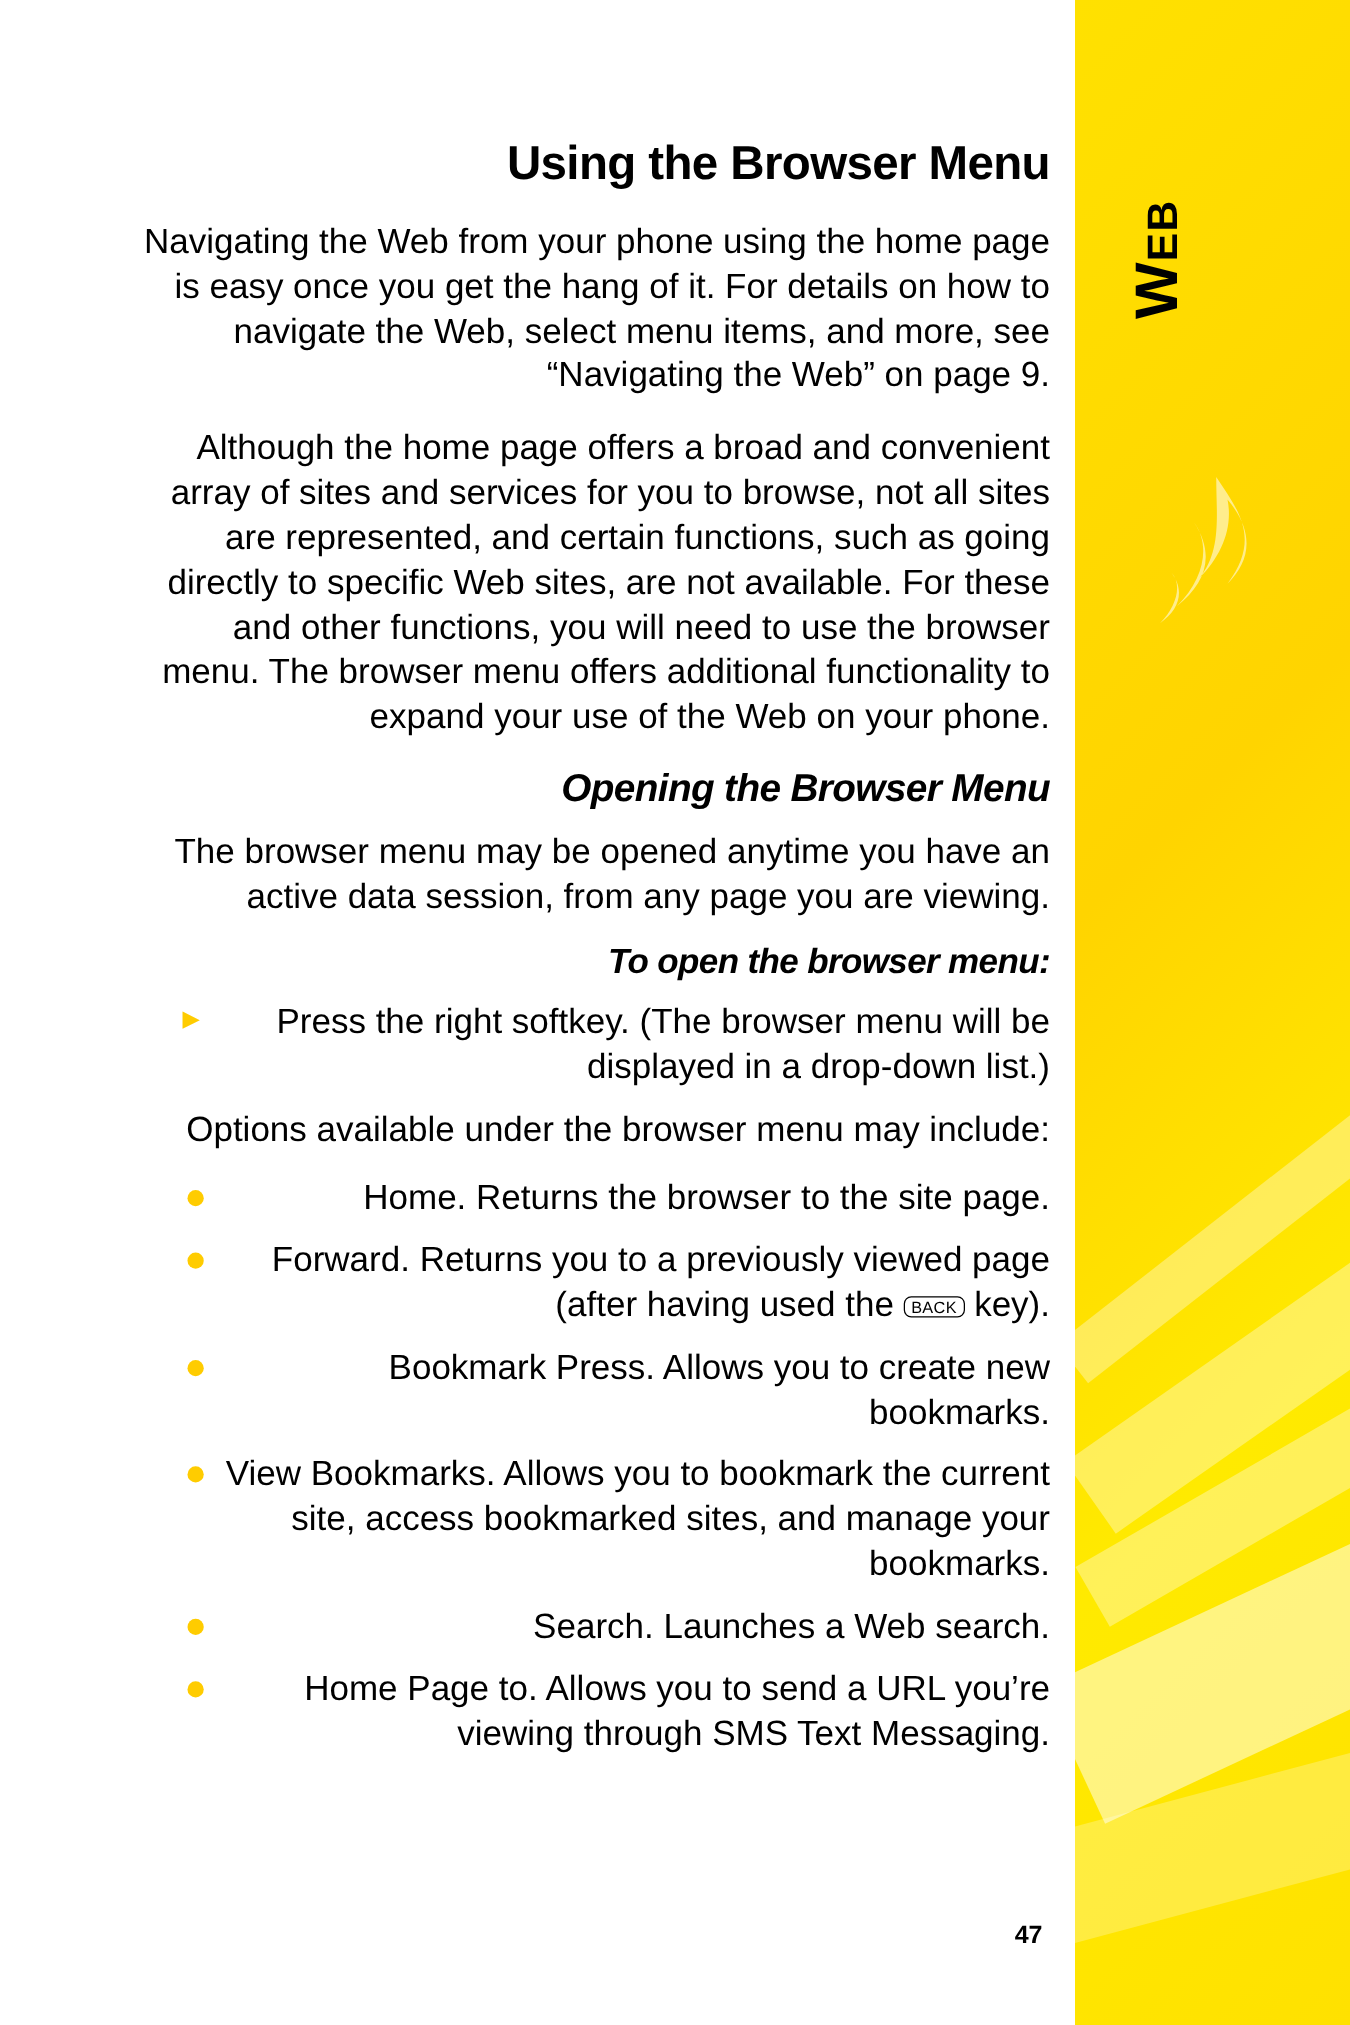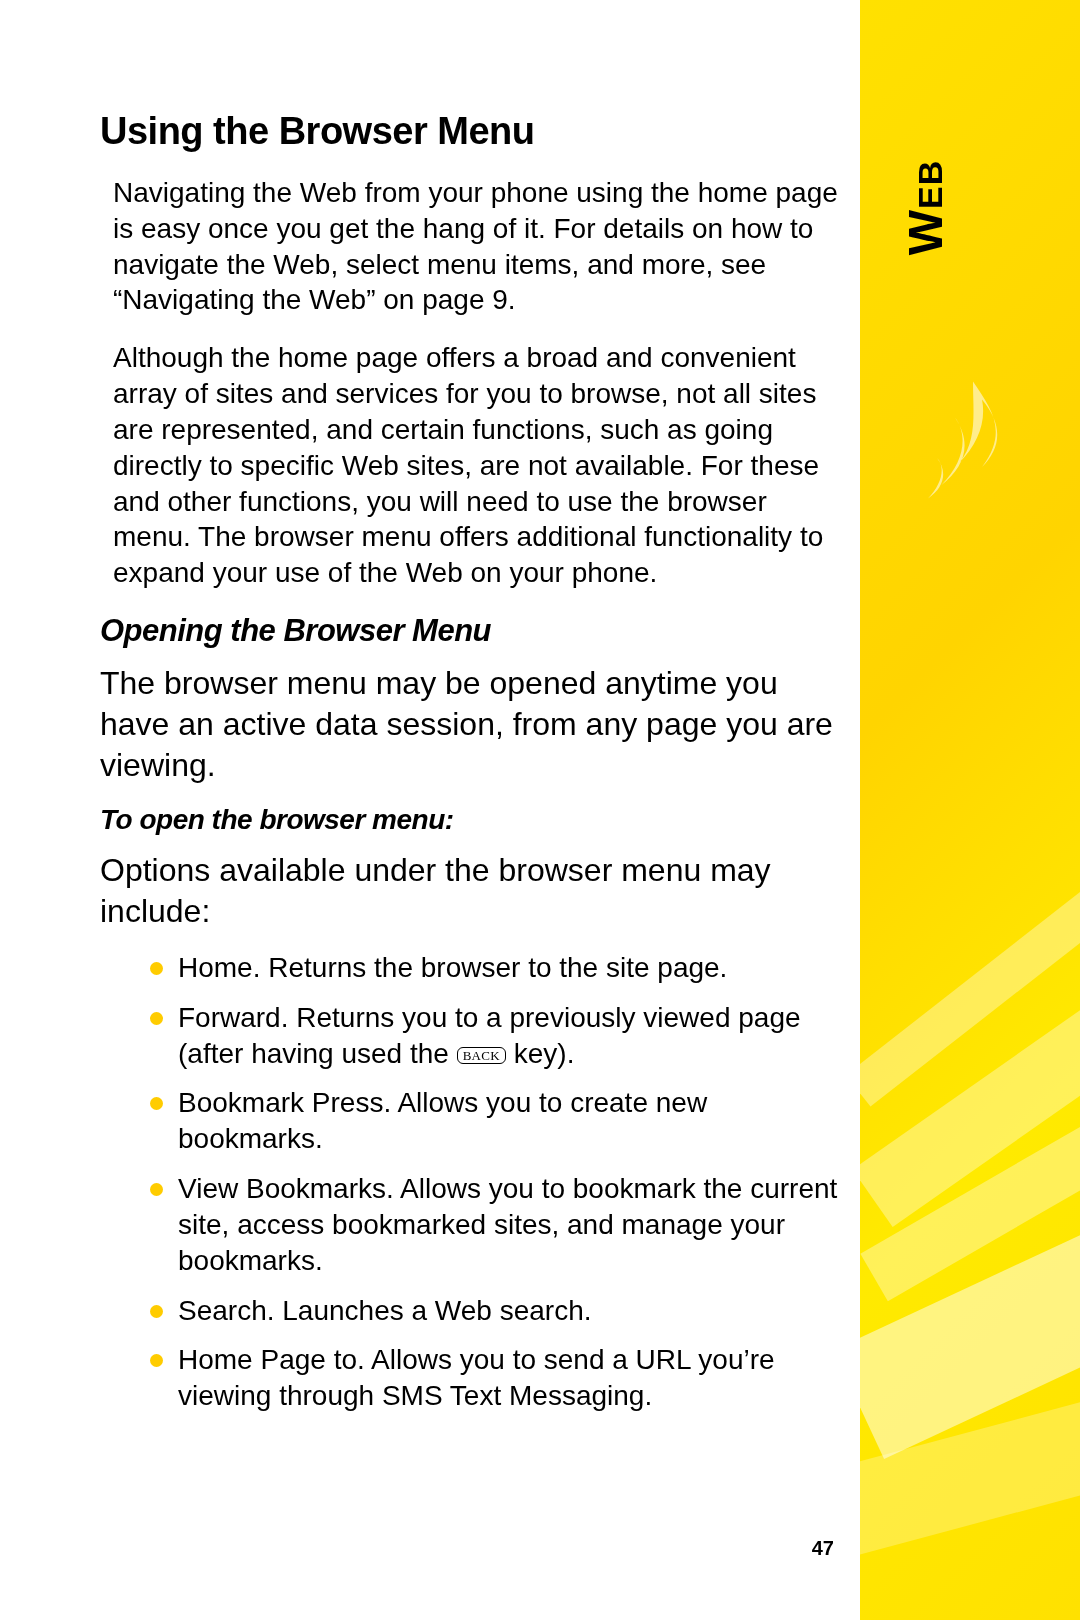--- a/index.html
+++ b/index.html
@@ -51,24 +51,25 @@
     width: 90px; height: 120px;
     opacity: 0.55;
   }
   .logo path { fill: #fff; }
   
   .content {
     position: absolute;
     left: 100px; top: 110px;
     width: 740px;
     color: #000;
+    text-align: right;
   }
   h1 { font-size: 38px; font-weight: 700; letter-spacing: -0.5px; margin-bottom: 22px; }
   p.body { font-size: 28px; line-height: 1.28; margin-left: 13px; margin-bottom: 22px; }
-  p.body2 { font-size: 32px; line-height: 1.28; margin-bottom: 18px; }
+  p.body2 { font-size: 28px; line-height: 1.28; margin-bottom: 18px; }
   h2 { font-size: 31px; font-weight: 700; letter-spacing: -0.5px; margin: 8px 0 14px 0; font-style: italic; }
   p.lead { font-size: 28px; font-weight: 700; letter-spacing: -0.5px; margin: 6px 0 14px 0; font-style: italic; }
   .arrow-list, .bullet-list { list-style: none; margin-left: 48px; margin-bottom: 16px; }
   .arrow-list li, .bullet-list li { position: relative; font-size: 28px; line-height: 1.28; padding-left: 30px; margin-bottom: 14px; }
   .arrow-list li::before {
     content: "▶";
     position: absolute; left: -2px; top: 5px;
     color: #ffcc00;
     font-size: 18px;
   }
@@ -83,21 +84,20 @@
   .key {
     display: inline-block;
     font-size: 13px;
     border: 1.5px solid #000;
     border-radius: 6px;
     padding: 1px 5px;
     vertical-align: 3px;
     line-height: 1;
     font-weight: 400;
     letter-spacing: 0.3px;
-    font-family: Liberation Serif, serif;
   }
   .page-num {
     position: absolute;
     right: 246px;
     bottom: 60px;
     font-weight: 700;
     font-size: 20px;
   }
 </style>
 </head>
@@ -115,20 +115,23 @@
   </svg>
 </div>
 
 <div class="content">
   <h1>Using the Browser Menu</h1>
   <p class="body">Navigating the Web from your phone using the home page is easy once you get the hang of it. For details on how to navigate the Web, select menu items, and more, see “Navigating the Web” on page 9.</p>
   <p class="body">Although the home page offers a broad and convenient array of sites and services for you to browse, not all sites are represented, and certain functions, such as going directly to specific Web sites, are not available. For these and other functions, you will need to use the browser menu. The browser menu offers additional functionality to expand your use of the Web on your phone.</p>
   <h2>Opening the Browser Menu</h2>
   <p class="body2">The browser menu may be opened anytime you have an active data session, from any page you are viewing.</p>
   <p class="lead">To open the browser menu:</p>
+  <ul class="arrow-list">
+    <li>Press the right softkey. (The browser menu will be displayed in a drop-down list.)</li>
+  </ul>
   <p class="body2">Options available under the browser menu may include:</p>
   <ul class="bullet-list">
     <li><span class="bold">Home.</span><span> Returns the browser to the site page.</span></li>
     <li><span class="bold">Forward.</span><span> Returns you to a previously viewed page (after having used the </span><span class="key">BACK</span><span> key).</span></li>
     <li><span class="bold">Bookmark Press.</span><span> Allows you to create new bookmarks.</span></li>
     <li><span class="bold">View Bookmarks.</span><span> Allows you to bookmark the current site, access bookmarked sites, and manage your bookmarks.</span></li>
     <li><span class="bold">Search.</span><span> Launches a Web search.</span></li>
     <li><span class="bold">Home Page to.</span><span> Allows you to send a URL you’re viewing through SMS Text Messaging.</span></li>
   </ul>
 </div>

